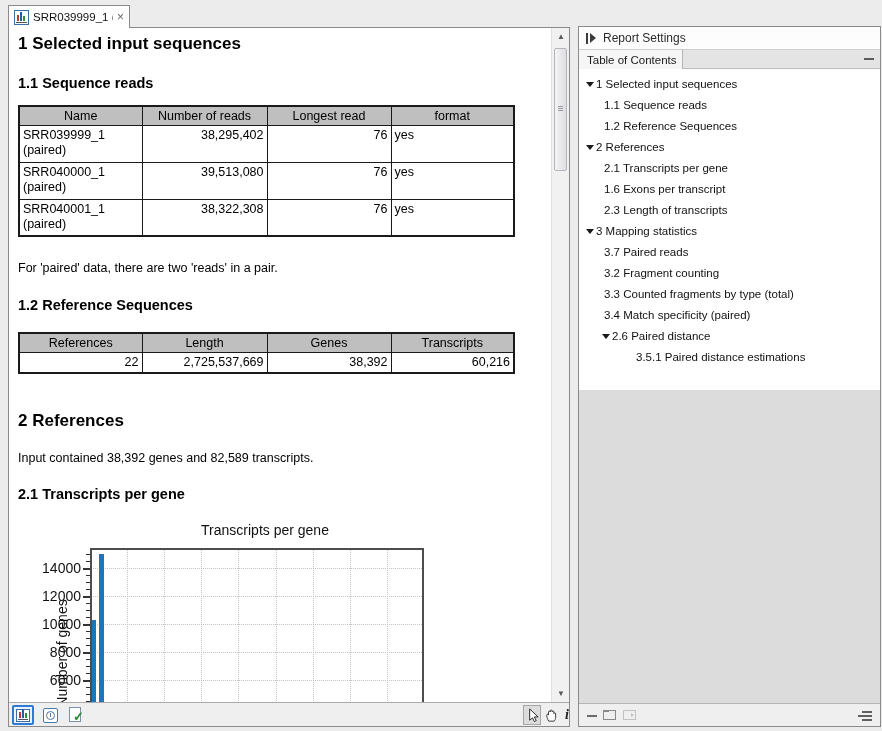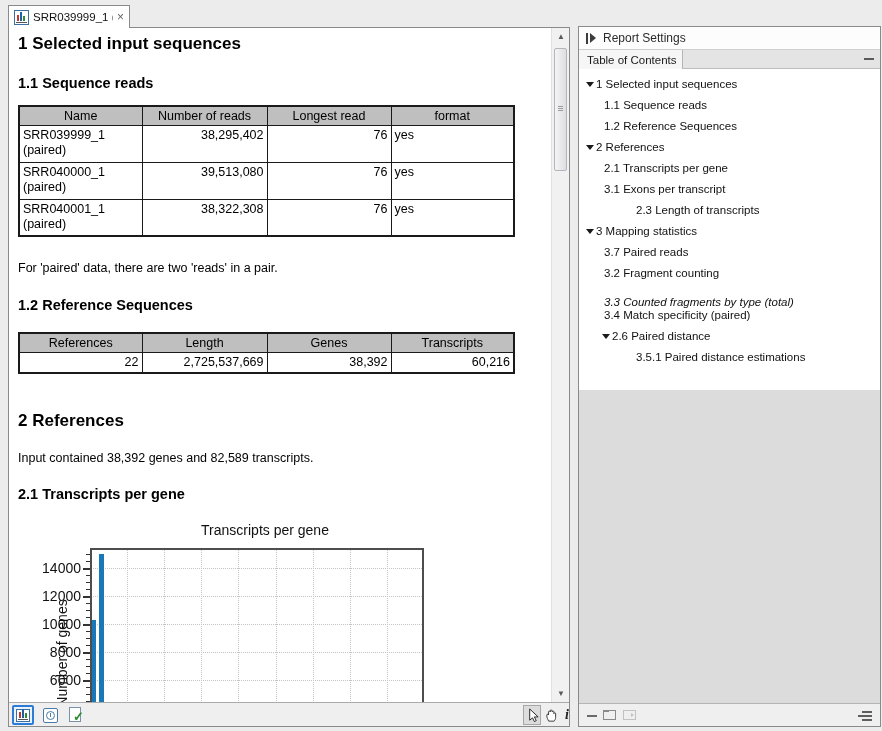--- a/index.html
+++ b/index.html
@@ -332,36 +332,36 @@
           <span class="lbl" style="left: 25px;">1.2 Reference Sequences</span>
         </div>
         <div class="toc-row" style="top: 68px;">
           <div class="toc-arrow" style="left: 7px;"></div>
           <span class="lbl" style="left: 17px;">2 References</span>
         </div>
         <div class="toc-row" style="top: 89px;">
           <span class="lbl" style="left: 25px;">2.1 Transcripts per gene</span>
         </div>
         <div class="toc-row" style="top: 110px;">
-          <span class="lbl" style="left: 25px;">3.1 Exons per transcript</span>
+          <span class="lbl" style="left: 25px;">1.6 Exons per transcript</span>
         </div>
         <div class="toc-row" style="top: 131px;">
-          <span class="lbl" style="left: 25px; margin-left: 32px;">2.3 Length of transcripts</span>
+          <span class="lbl" style="left: 25px;">2.3 Length of transcripts</span>
         </div>
         <div class="toc-row" style="top: 152px;">
           <div class="toc-arrow" style="left: 7px;"></div>
           <span class="lbl" style="left: 17px;">3 Mapping statistics</span>
         </div>
         <div class="toc-row" style="top: 173px;">
           <span class="lbl" style="left: 25px;">3.7 Paired reads</span>
         </div>
         <div class="toc-row" style="top: 194px;">
           <span class="lbl" style="left: 25px;">3.2 Fragment counting</span>
         </div>
-        <div class="toc-row" style="top: 223px; font-style: italic;">
+        <div class="toc-row" style="top: 215px;">
           <span class="lbl" style="left: 25px;">3.3 Counted fragments by type (total)</span>
         </div>
         <div class="toc-row" style="top: 236px;">
           <span class="lbl" style="left: 25px;">3.4 Match specificity (paired)</span>
         </div>
         <div class="toc-row" style="top: 257px;">
           <div class="toc-arrow" style="left: 23px;"></div>
           <span class="lbl" style="left: 33px;">2.6 Paired distance</span>
         </div>
         <div class="toc-row" style="top: 278px;">

